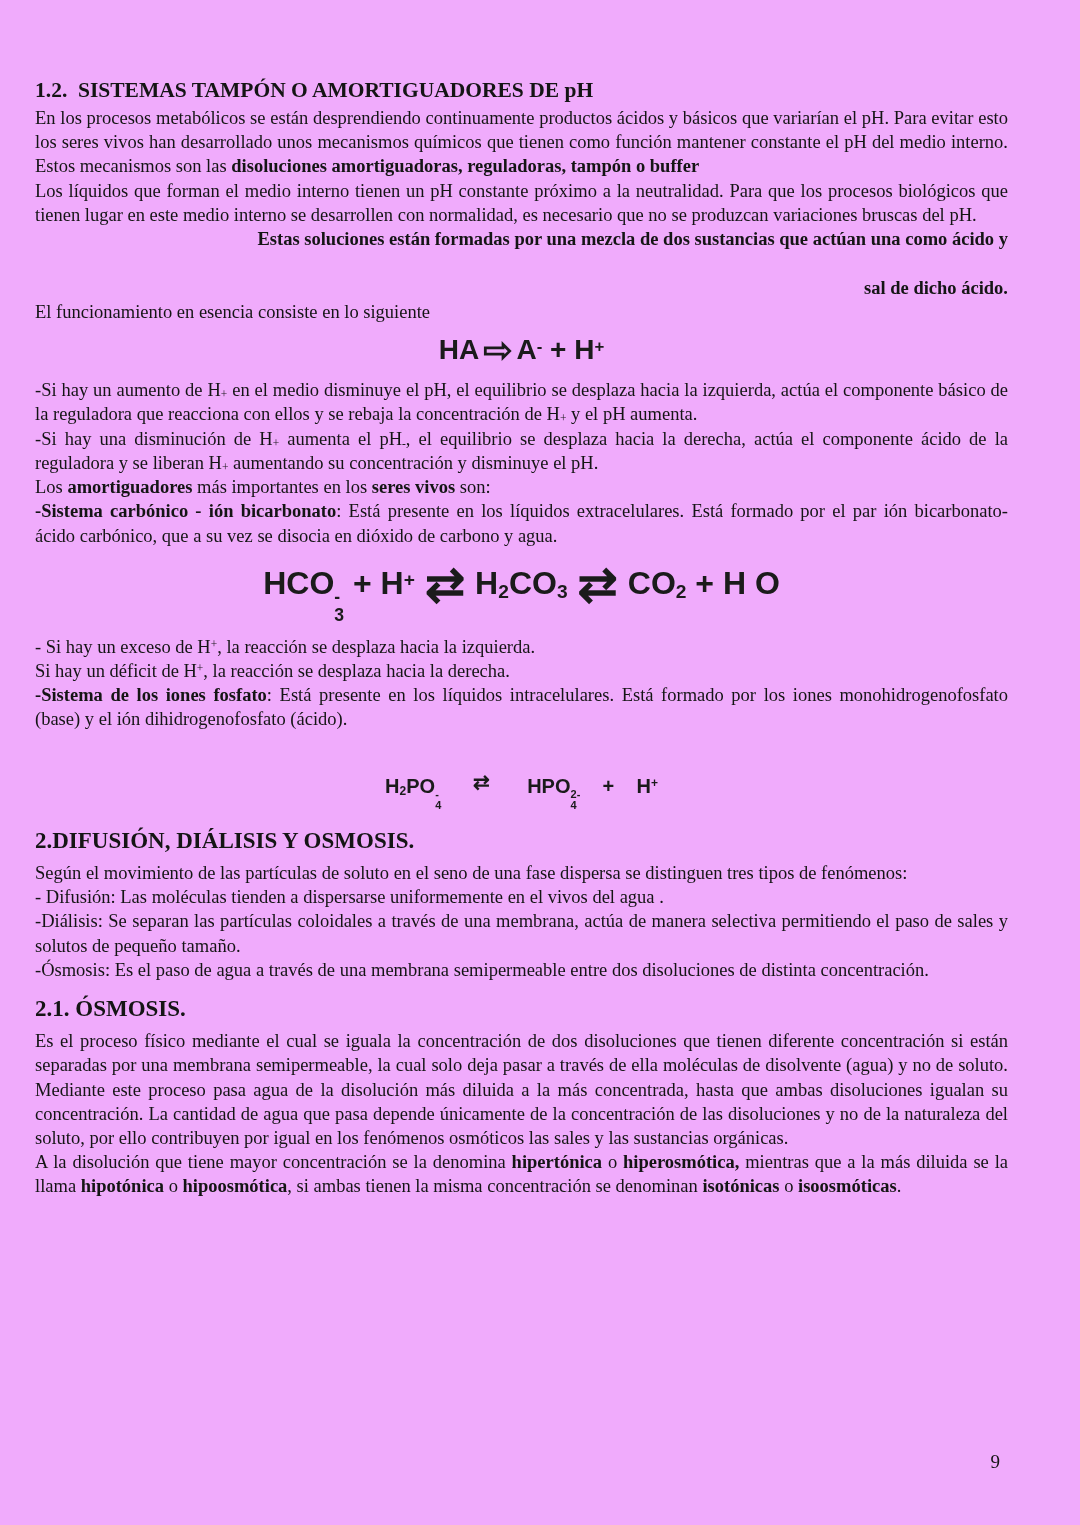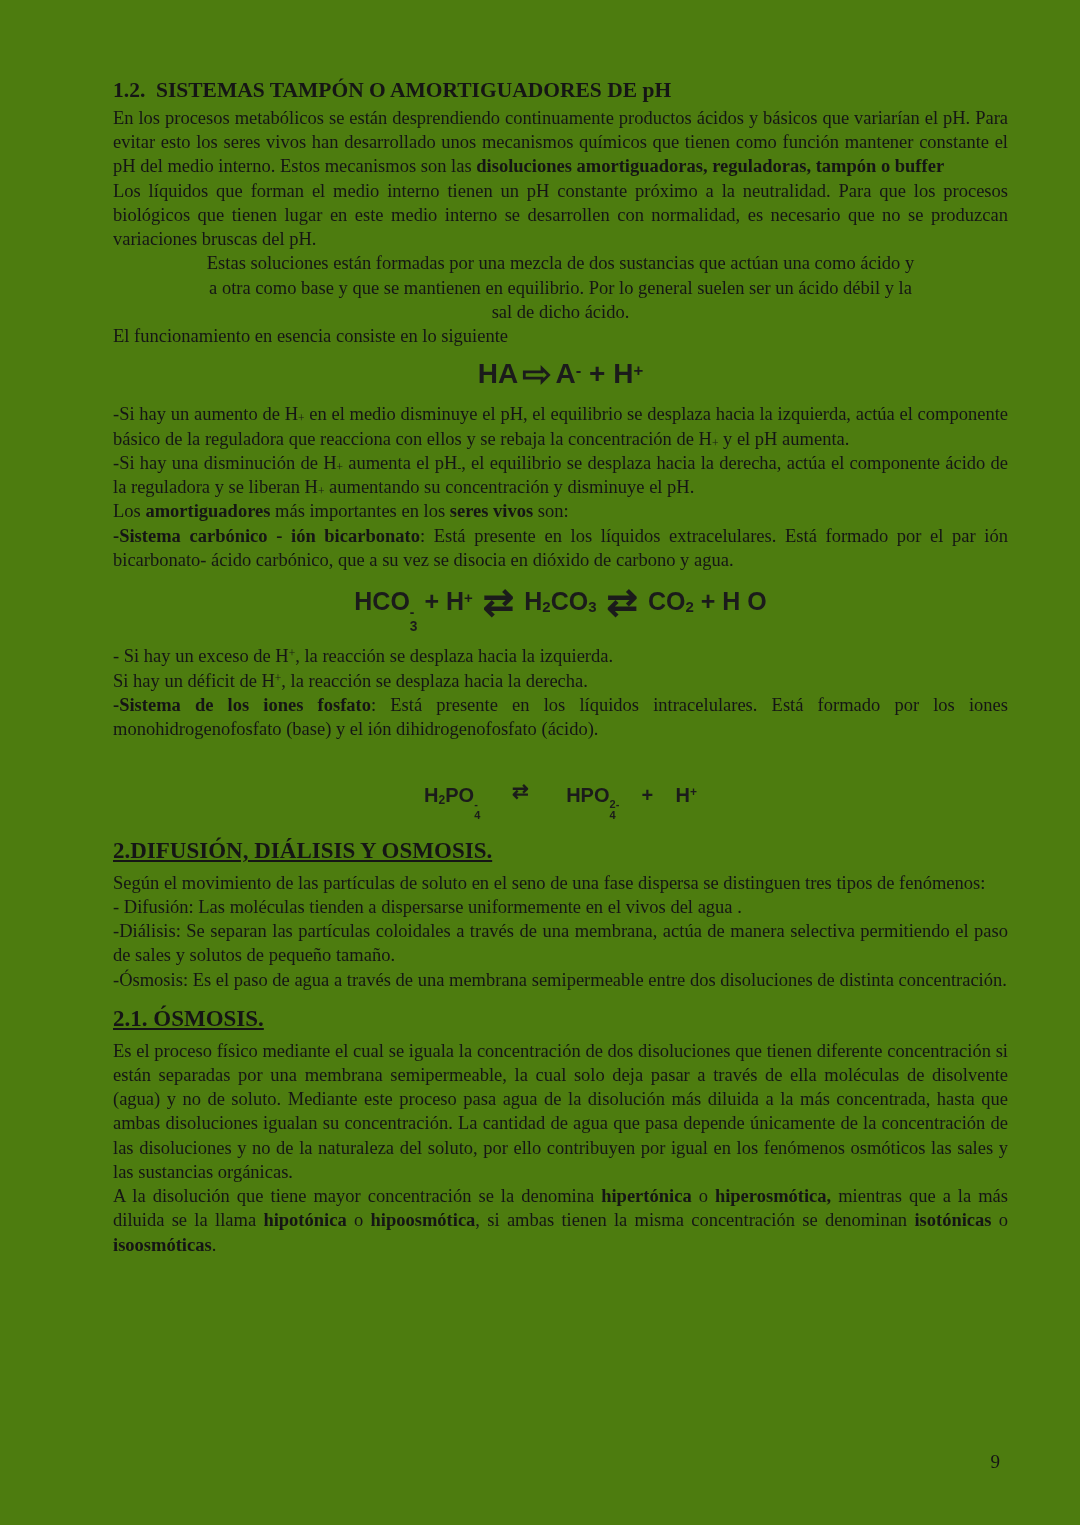--- a/index.html
+++ b/index.html
@@ -9,56 +9,55 @@
     width: 1080px;
     height: 1525px;
     position: relative;
     overflow: hidden;
     font-family: "Liberation Serif", serif;
     color: #151515;
   }
   .page {
     position: absolute;
     inset: 0;
-    padding: 78px 72px 0 113px;
-    background: #4d7c0f;
+    padding: 78px 72px 0 35px;
+    background: #f0abfc;
   }
   .content { width: 100%; }
   .para {
     font-size: 18.5px;
     line-height: 1.31;
     text-align: justify;
     color: #151515;
   }
-  .para.no-just { text-align: center; }
+  .para.no-just { text-align: right; font-weight: bold; }
   .b { font-weight: bold; }
   sub, sup { line-height: 0; font-size: 0.62em; }
   sub { vertical-align: -0.18em; }
   sup { vertical-align: 0.45em; }
   .heading-md {
     font-size: 21.5px;
     font-weight: bold;
     white-space: pre;
     margin: 0 0 3px 0;
   }
   .heading-lg {
     font-size: 23px;
     font-weight: bold;
     margin: 14px 0 7px 0;
-    text-decoration: underline;
   }
   .formula {
     font-family: Liberation Sans, sans-serif;
     font-weight: bold;
     color: #1b1b1b;
     text-align: center;
     white-space: pre;
   }
   .formula.f1 { font-size: 28px; margin: 6px 0 8px 0; }
-  .formula.f2 { font-size: 25px; margin: 8px 0 10px 0; }
+  .formula.f2 { font-size: 32px; margin: 8px 0 10px 0; }
   .formula.f3 { font-size: 20px; margin: 38px 0 16px 0; }
   .formula sub, .formula sup { font-size: 0.6em; }
   .arr { display: inline-block; }
   .arr.hollow-right { font-size: 1.25em; vertical-align: -0.08em; margin: 0 4px; }
   .arr.equilibrium { font-size: 1.5em; vertical-align: -0.14em; margin: 0 10px; }
   .arr.equilibrium-small { font-size: 1em; vertical-align: 0.18em; margin: 0 4px; }
   .stk {
     display: inline-flex;
     flex-direction: column;
     align-items: flex-start;
@@ -75,21 +74,21 @@
   }
 </style>
 </head>
 <body>
 
 <main class="page">
   <div class="content">
       <div class="heading-md">1.2.  SISTEMAS TAMPÓN O AMORTIGUADORES DE pH</div>
       <p class="para"><span>En los procesos metabólicos se están desprendiendo continuamente productos ácidos y básicos que variarían el pH. Para evitar esto los seres vivos han desarrollado unos mecanismos químicos que tienen como función mantener constante el pH del medio interno. Estos mecanismos son las </span><span class="b">disoluciones amortiguadoras, reguladoras, tampón o buffer</span></p>
       <p class="para"><span>Los líquidos que forman el medio interno tienen un pH constante próximo a la neutralidad. Para que los procesos biológicos que tienen lugar en este medio interno se desarrollen con normalidad, es necesario que no se produzcan variaciones bruscas del pH.</span></p>
-      <p class="para no-just"><span>Estas soluciones están formadas por una mezcla de dos sustancias que actúan una como ácido y</span><br><span>a otra como base y que se mantienen en equilibrio. Por lo general suelen ser un ácido débil y la</span><br><span>sal de dicho ácido.</span></p>
+      <p class="para no-just"><span>Estas soluciones están formadas por una mezcla de dos sustancias que actúan una como ácido y</span><br><br><span>sal de dicho ácido.</span></p>
       <p class="para"><span>El funcionamiento en esencia consiste en lo siguiente</span></p>
       <div class="formula f1"><span>HA</span><span class="arr hollow-right">⇨</span><span>A</span><sup>-</sup><span> + H</span><sup>+</sup></div>
       <p class="para"><span>-Si hay un aumento de H</span><sub>+</sub><span> en el medio disminuye el pH, el equilibrio se desplaza hacia la izquierda, actúa el componente básico de la reguladora que reacciona con ellos y se rebaja la concentración de H</span><sub>+</sub><span> y el pH aumenta.</span></p>
       <p class="para"><span>-Si hay una disminución de H</span><sub>+</sub><span> aumenta el pH</span><sub>-</sub><span>, el equilibrio se desplaza hacia la derecha, actúa el componente ácido de la reguladora y se liberan H</span><sub>+</sub><span> aumentando su concentración y disminuye el pH.</span></p>
       <p class="para"><span>Los </span><span class="b">amortiguadores</span><span> más importantes en los </span><span class="b">seres vivos</span><span> son:</span></p>
       <p class="para"><span class="b">-Sistema carbónico - ión bicarbonato</span><span>: Está presente en los líquidos extracelulares. Está formado por el par ión bicarbonato- ácido carbónico, que a su vez se disocia en dióxido de carbono y agua.</span></p>
       <div class="formula f2"><span>HCO</span><span class="stk"><span>-</span><span>3</span></span><span> + H</span><sup>+</sup><span class="arr equilibrium">⇄</span><span>H</span><sub>2</sub><span>CO</span><sub>3</sub><span class="arr equilibrium">⇄</span><span>CO</span><sub>2</sub><span> + H O</span></div>
       <p class="para"><span>- Si hay un exceso de H</span><sup>+</sup><span>, la reacción se desplaza hacia la izquierda.</span></p>
       <p class="para"><span>Si hay un déficit de H</span><sup>+</sup><span>, la reacción se desplaza hacia la derecha.</span></p>
       <p class="para"><span class="b">-Sistema de los iones fosfato</span><span>: Está presente en los líquidos intracelulares. Está formado por los iones monohidrogenofosfato (base) y el ión dihidrogenofosfato (ácido).</span></p>

